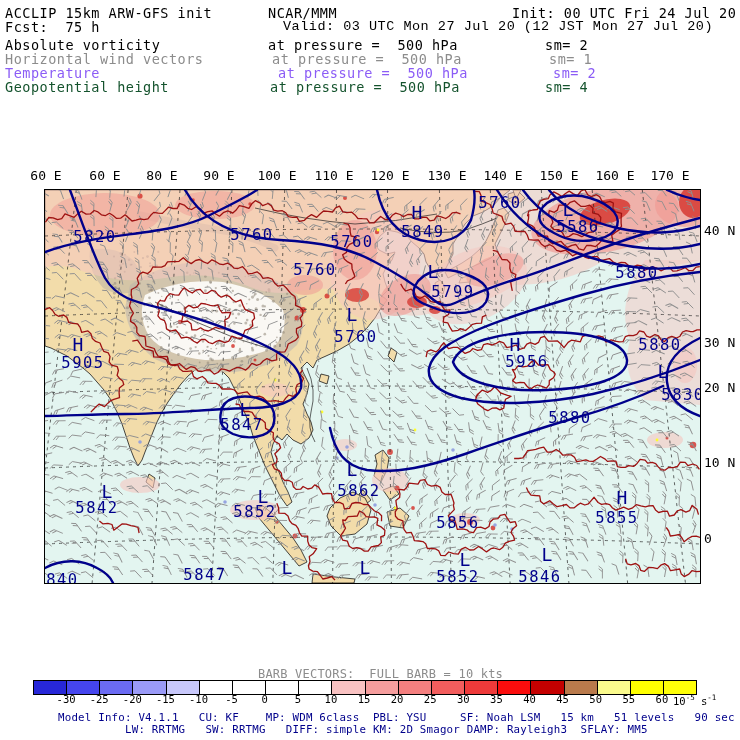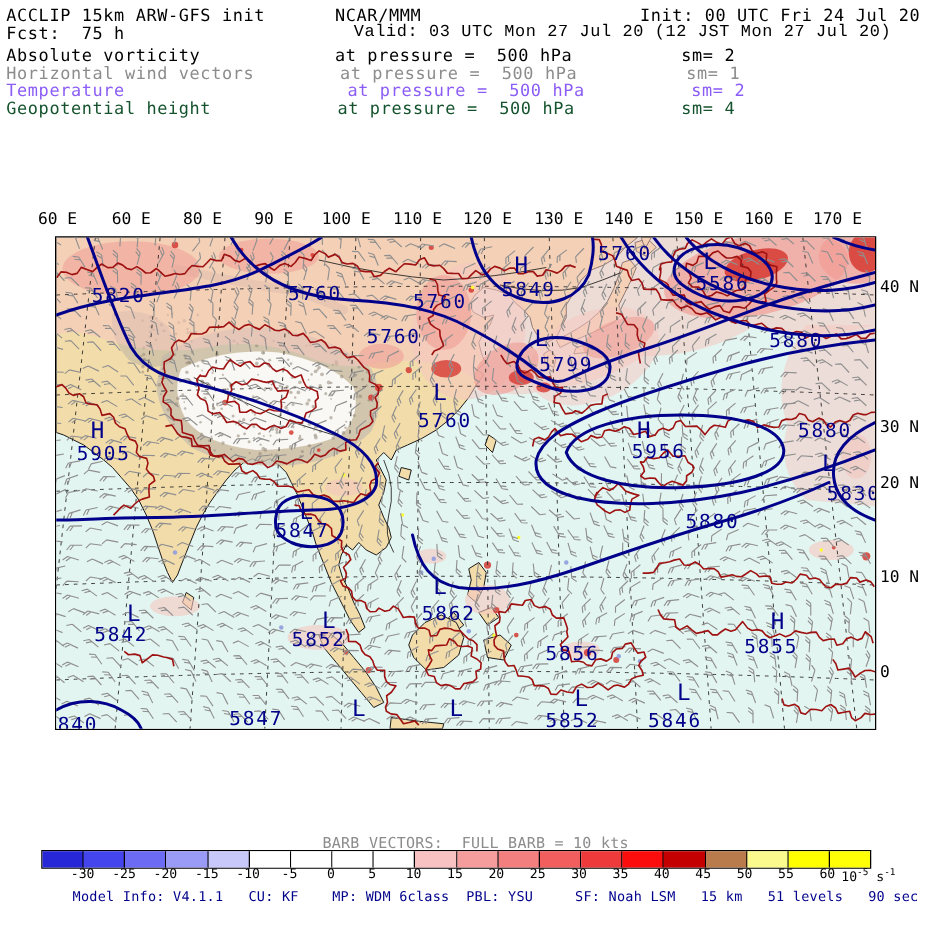--- a/index.html
+++ b/index.html
@@ -4231,14 +4231,15 @@
       <span class="cb-tick" style="left: 496.4px;">35</span>
       <span class="cb-tick" style="left: 529.5px;">40</span>
       <span class="cb-tick" style="left: 562.6px;">45</span>
       <span class="cb-tick" style="left: 595.7px;">50</span>
       <span class="cb-tick" style="left: 628.8px;">55</span>
       <span class="cb-tick" style="left: 661.9px;">60</span>
     </div>
   <span class="cb-unit"><span>10</span><sup>-5</sup><span> s</span><sup>-1</sup></span>
 
   <span class="model-line" style="left:58px;top:711px">Model Info: V4.1.1   CU: KF    MP: WDM 6class  PBL: YSU     SF: Noah LSM   15 km   51 levels   90 sec</span>
+  <span class="model-line" style="left:125px;top:723px">LW: RRTMG   SW: RRTMG   DIFF: simple KM: 2D Smagor DAMP: Rayleigh3  SFLAY: MM5</span>
 
 </div>
 
 </body></html>

